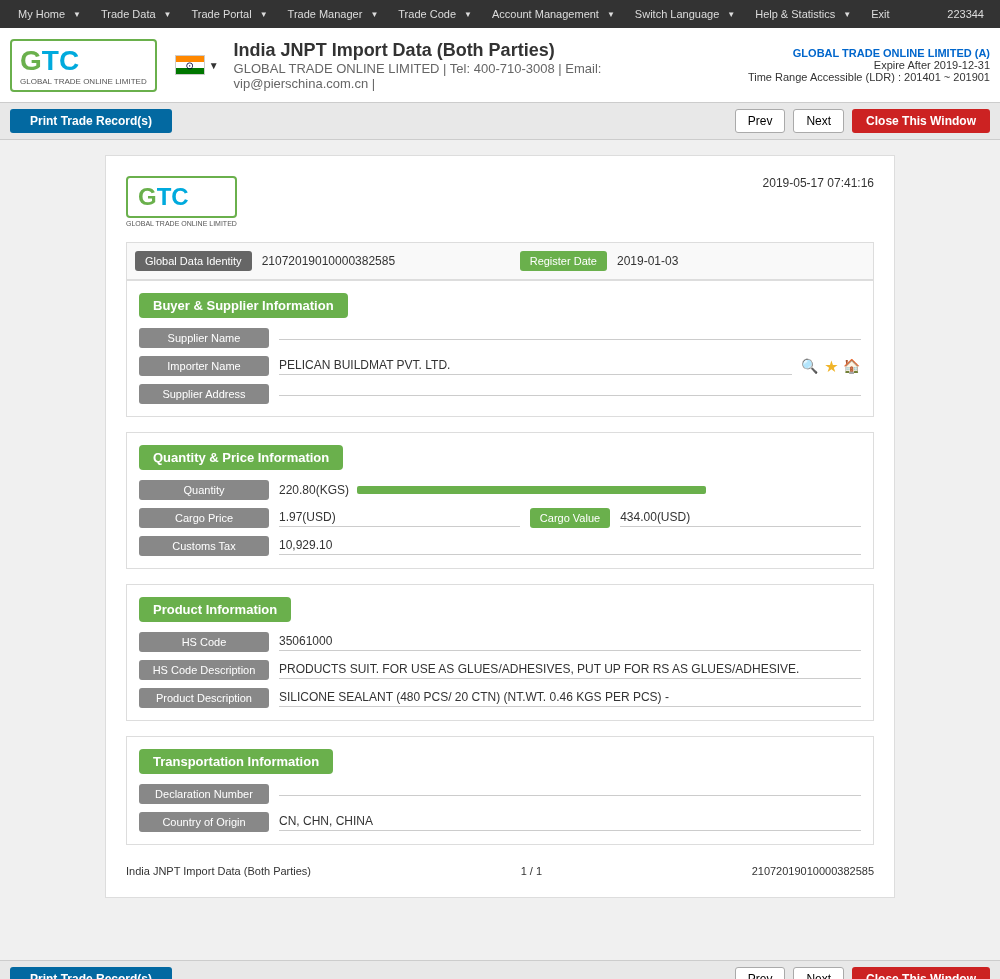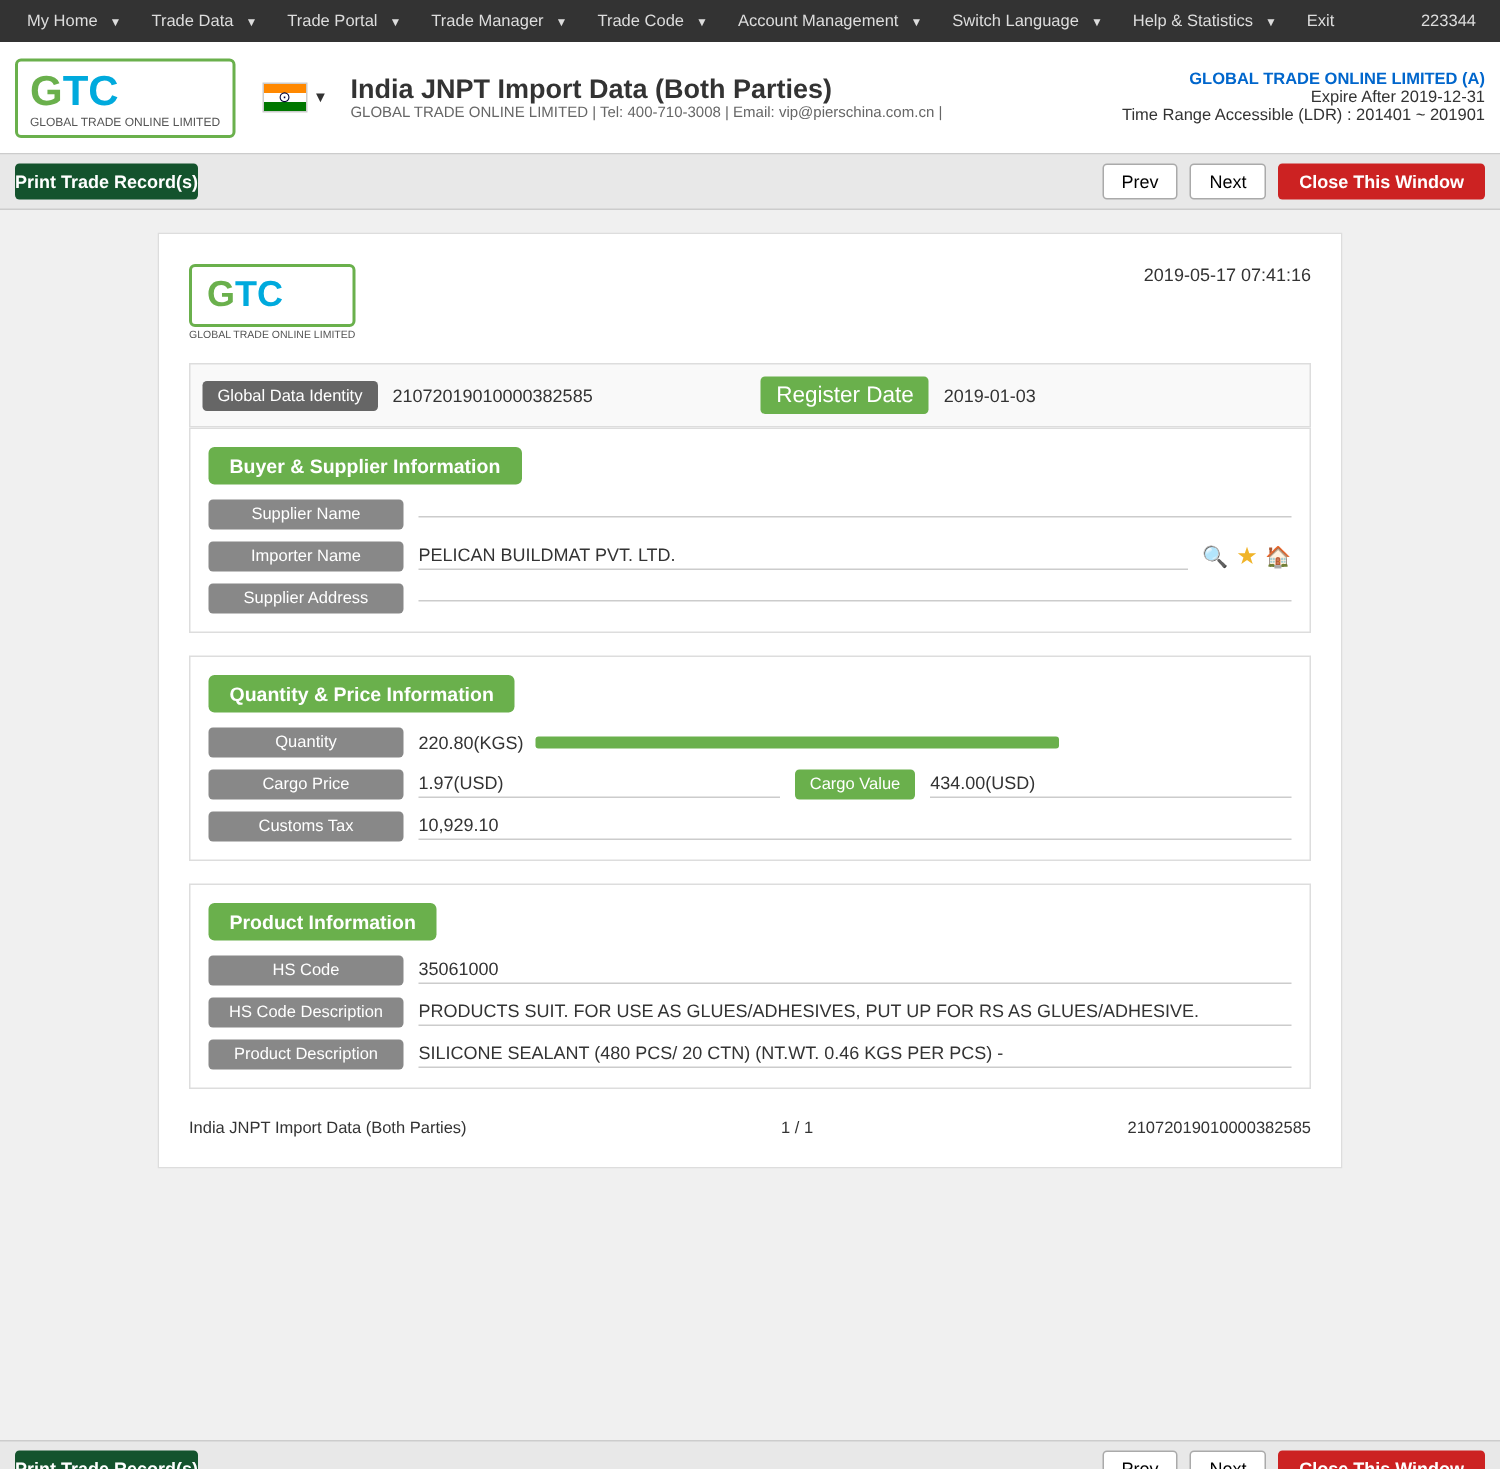--- a/index.html
+++ b/index.html
@@ -18,50 +18,50 @@
     .logo-box { background: #fff; border: 2px solid #6ab04c; border-radius: 4px; padding: 4px 8px; }
     .logo-text-g { color: #6ab04c; font-size: 28px; font-weight: bold; }
     .logo-text-t { color: #00aadd; font-size: 28px; font-weight: bold; }
     .logo-subtitle { font-size: 8px; color: #555; text-align: center; }
     .flag-area { display: flex; align-items: center; gap: 4px; margin-left: 10px; }
     .flag-img { width: 30px; height: 20px; background: linear-gradient(to bottom, #ff8800 33%, #fff 33%, #fff 66%, #007700 66%); border: 1px solid #ccc; position: relative; }
     .flag-img::after { content: '⊙'; position: absolute; top: 50%; left: 50%; transform: translate(-50%, -50%); font-size: 10px; color: #000033; }
     .flag-dropdown { font-size: 10px; cursor: pointer; }
     .title-area { margin-left: 15px; flex: 1; }
     .title-area h2 { font-size: 18px; color: #333; font-weight: bold; }
-    .title-area .subtitle { font-size: 10px; color: #666; }
+    .title-area .subtitle { font-size: 13px; color: #666; }
     .account-info { text-align: right; font-size: 11px; }
     .account-info .company { color: #0066cc; font-weight: bold; }
     .account-info .expire { color: #333; }
     .account-info .range { color: #333; margin-left: 24px; }
 
     
     .toolbar { background: #e8e8e8; padding: 6px 10px; display: flex; align-items: center; gap: 8px; border-bottom: 1px solid #ccc; }
-    .btn-print { background: #14532d; color: #fff; border: none; padding: 5px 0; border-radius: 3px; cursor: pointer; font-size: 12px; font-weight: bold; }
+    .btn-print { background: #0369a1; color: #fff; border: none; padding: 5px 20px; border-radius: 3px; cursor: pointer; font-size: 12px; font-weight: bold; }
     .btn-nav { background: #fff; border: 1px solid #aaa; padding: 4px 12px; border-radius: 3px; cursor: pointer; font-size: 12px; }
     .btn-close { background: #cc2222; color: #fff; border: none; padding: 5px 14px; border-radius: 3px; cursor: pointer; font-size: 12px; font-weight: bold; margin-left: auto; }
 
     
     .content-area { background: #f0f0f0; padding: 15px 20px; min-height: 820px; }
     .record-card { background: #fff; border: 1px solid #ddd; padding: 20px; max-width: 790px; margin: 0 auto; }
 
     
     .card-header { display: flex; justify-content: space-between; align-items: flex-start; margin-bottom: 15px; }
     .card-logo-box { }
     .gtc-logo { display: flex; align-items: center; border: 2px solid #6ab04c; border-radius: 4px; padding: 5px 10px; }
     .gtc-g { color: #6ab04c; font-size: 24px; font-weight: bold; }
     .gtc-t { color: #00aadd; font-size: 24px; font-weight: bold; }
     .gtc-sub { font-size: 7px; color: #555; text-align: center; margin-top: 2px; }
     .card-timestamp { font-size: 12px; color: #333; }
 
     
     .identity-row { display: flex; align-items: center; gap: 10px; margin-bottom: 0; background: #f9f9f9; border: 1px solid #ddd; padding: 8px; }
     .label-dark { background: #666; color: #fff; padding: 4px 10px; border-radius: 3px; font-size: 11px; white-space: nowrap; }
     .value-text { font-size: 12px; color: #333; flex: 1; }
-    .label-green { background: #6ab04c; color: #fff; padding: 4px 10px; border-radius: 3px; font-size: 15px; white-space: nowrap; }
+    .label-green { background: #6ab04c; color: #fff; padding: 4px 10px; border-radius: 3px; font-size: 11px; white-space: nowrap; }
 
     
     .section-header { background: #6ab04c; color: #fff; padding: 5px 14px; border-radius: 4px; font-size: 13px; font-weight: bold; display: inline-block; margin-bottom: 10px; }
 
     
     .info-section { border: 1px solid #ddd; padding: 12px; margin-bottom: 15px; background: #fff; }
 
     
     .info-row { display: flex; align-items: center; gap: 10px; margin-bottom: 8px; }
     .info-row:last-child { margin-bottom: 0; }
@@ -236,20 +236,33 @@
       <div class="info-row">
         <span class="row-label">HS Code Description</span>
         <span class="row-value">PRODUCTS SUIT. FOR USE AS GLUES/ADHESIVES, PUT UP FOR RS AS GLUES/ADHESIVE.</span>
       </div>
       <div class="info-row">
         <span class="row-label">Product Description</span>
         <span class="row-value">SILICONE SEALANT (480 PCS/ 20 CTN) (NT.WT. 0.46 KGS PER PCS) -</span>
       </div>
     </div>
 
+    <div class="info-section">
+      <div>
+        <span class="section-header">Transportation Information</span>
+      </div>
+      <div class="info-row">
+        <span class="row-label">Declaration Number</span>
+        <span class="row-value"></span>
+      </div>
+      <div class="info-row">
+        <span class="row-label">Country of Origin</span>
+        <span class="row-value">CN, CHN, CHINA</span>
+      </div>
+    </div>
 
     <div class="card-footer">
       <span>India JNPT Import Data (Both Parties)</span>
       <span>1 / 1</span>
       <span>21072019010000382585</span>
     </div>
 
   </div>
 </div>
 

